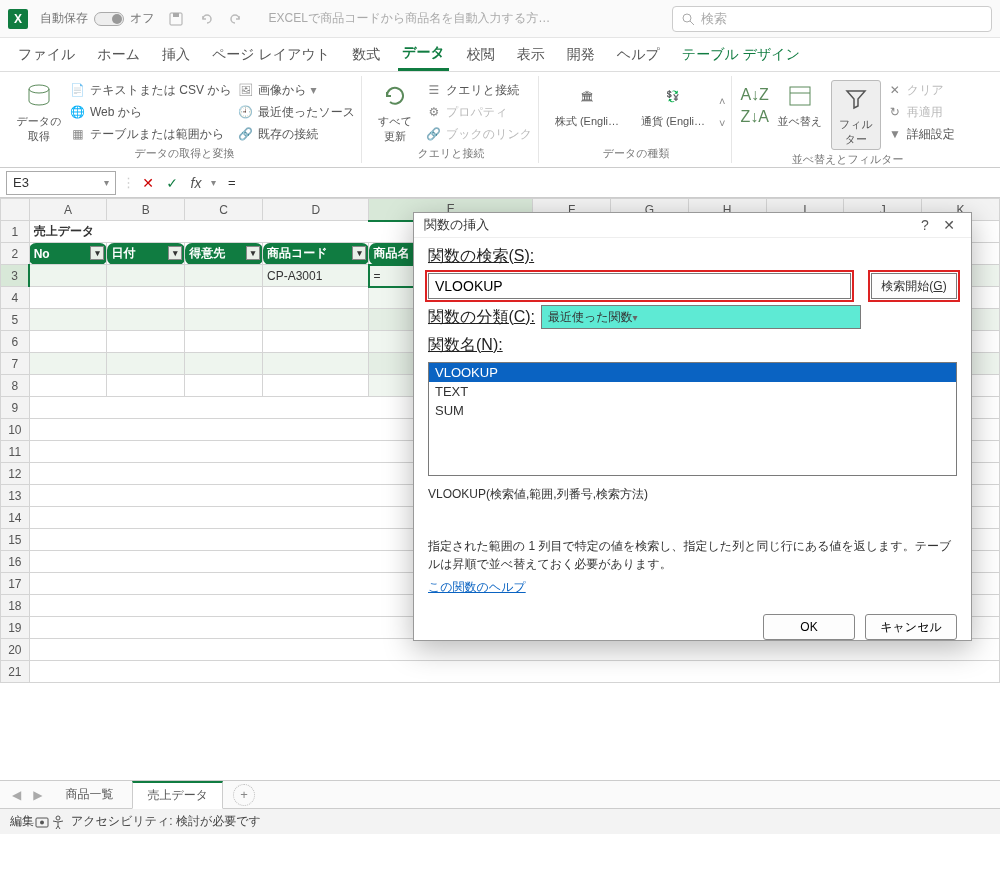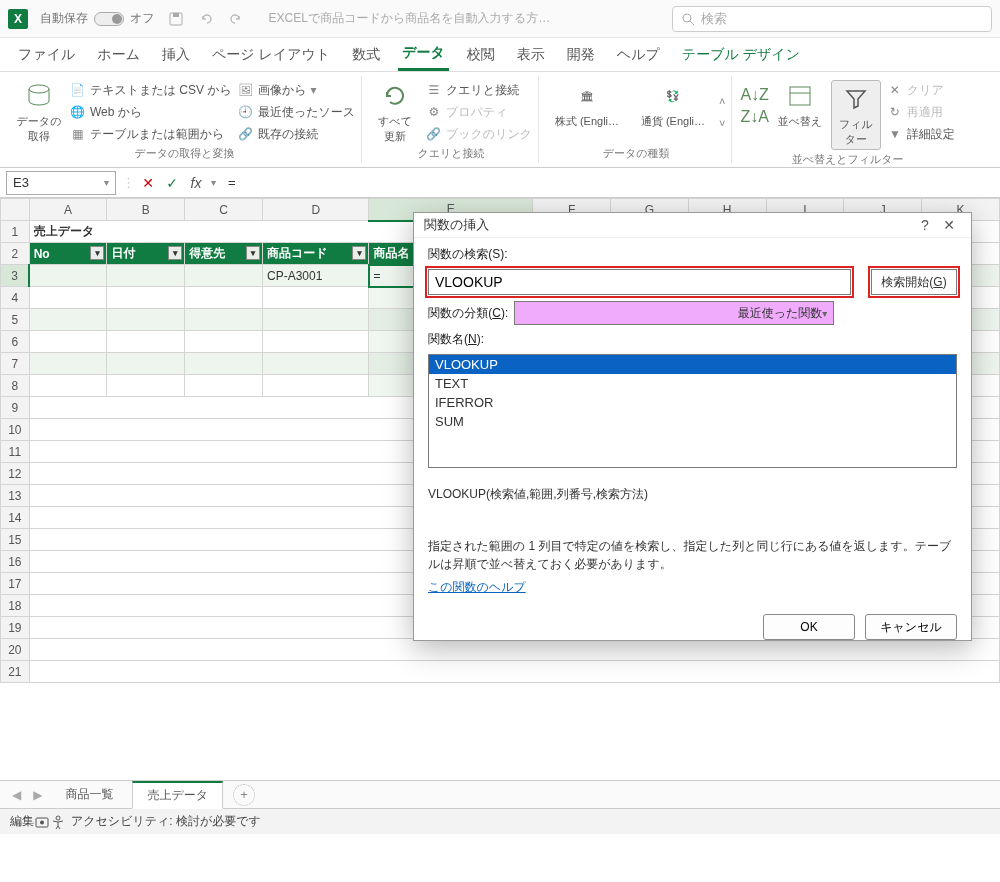--- a/index.html
+++ b/index.html
@@ -35,41 +35,41 @@
   .fb-icon.fx{font-style:italic;color:#555;}
   .fb-input{flex:1;padding:0 8px;font-size:13px;color:#333;}
   .sheet-area{position:relative;height:582px;overflow:hidden;background:#fff;}
   table.sheet{border-collapse:collapse;table-layout:fixed;width:100%;}
   table.sheet th,table.sheet td{border:1px solid #d4d4d4;height:22px;font-size:12px;padding:0 4px;overflow:hidden;white-space:nowrap;}
   table.sheet th{background:#f3f3f3;font-weight:normal;color:#555;text-align:center;}
   th.col-h.sel{background:#d8e8d8;border-bottom:2px solid #107c41;}
   th.row-h{width:28px;text-align:center;}
   th.row-h.sel{background:#d8e8d8;border-right:2px solid #107c41;}
   .title-cell{font-size:18px;font-weight:bold;background:#fff;border:1px solid #d4d4d4;}
-  .table-header td{background:#107c41;color:#fff;font-weight:bold;position:relative;padding-right:16px;}
+  .table-header td{background:#107c41;color:#fff;font-weight:bold;position:relative;padding-right:16px;border-radius:7px;}
   .table-header td .dd{position:absolute;right:2px;top:3px;width:14px;height:14px;background:#e9efe8;border:1px solid #888;display:flex;align-items:center;justify-content:center;color:#333;font-size:9px;}
   tr.band td{background:#eef5ee;}
   td.active-cell{outline:2px solid #107c41;outline-offset:-1px;background:#fff;}
   td.sel-col{background:#f0f6f0;}
   tr.band td.sel-col{background:#e4eee4;}
   .dialog{position:absolute;left:413px;top:14px;width:559px;height:429px;background:#fff;border:1px solid #999;box-shadow:0 8px 28px rgba(0,0,0,.28);display:flex;flex-direction:column;font-size:12px;}
   .dlg-title{height:30px;display:flex;align-items:center;padding:0 10px;border-bottom:1px solid #eee;}
   .dlg-title span{flex:1;font-size:13px;}
   .dlg-close,.dlg-help{width:24px;height:24px;display:flex;align-items:center;justify-content:center;color:#555;cursor:pointer;font-size:14px;}
   .dlg-body{padding:8px 14px;display:flex;flex-direction:column;gap:6px;flex:1;}
-  .lbl{font-size:12px;color:#222;}
+  .lbl{font-size:16px;color:#222;text-decoration:underline;}
   .search-row{display:flex;gap:8px;align-items:stretch;}
   .search-input{flex:1;border:1px solid #7a7a7a;outline:2px solid #d22;outline-offset:1px;padding:4px 6px;font-size:14px;}
   .search-btn{width:86px;border:1px solid #7a7a7a;outline:2px solid #d22;outline-offset:1px;background:#fdfdfd;display:flex;align-items:center;justify-content:center;cursor:pointer;font-size:12px;margin-left:12px;}
   .cat-row{display:flex;align-items:center;gap:6px;}
-  .cat-select{flex:1;height:24px;border:1px solid #7a7a7a;background:#f0abfc;padding:0 6px;display:flex;align-items:center;justify-content:flex-end;font-size:12px;max-width:320px;}
+  .cat-select{flex:1;height:24px;border:1px solid #7a7a7a;background:#5eead4;padding:0 6px;display:flex;align-items:center;justify-content:flex-start;font-size:12px;max-width:320px;}
   .func-list{border:1px solid #7a7a7a;height:114px;overflow-y:scroll;background:#fff;}
   .func-item{padding:2px 6px;font-size:13px;}
   .func-item.sel{background:#0a63c2;color:#fff;}
-  .sig{font-size:12px;margin-top:12px;}
+  .sig{font-size:12px;margin-top:4px;}
   .desc{font-size:12px;color:#333;line-height:1.5;margin-top:28px;}
   .help-link{color:#0a63c2;text-decoration:underline;cursor:pointer;margin-top:auto;font-size:12px;}
   .dlg-buttons{display:flex;gap:10px;justify-content:flex-end;padding:10px 14px;}
   .dlg-btn{width:92px;height:26px;border:1px solid #888;background:#fdfdfd;border-radius:3px;cursor:pointer;font-size:12px;}
   .sheet-tabs{height:28px;border-top:1px solid #ccc;display:flex;align-items:center;padding:0 8px;gap:4px;background:#fafafa;}
   .nav-arrow{color:#aaa;padding:0 4px;cursor:pointer;font-size:12px;}
   .sheet-tab{padding:4px 14px;font-size:12px;border:1px solid transparent;cursor:pointer;color:#555;}
   .sheet-tab.active{background:#fff;border:1px solid #ccc;border-bottom-color:#fff;border-top:2px solid #107c41;}
   .add-sheet{width:22px;height:22px;border:1px dotted #bbb;border-radius:50%;display:flex;align-items:center;justify-content:center;color:#888;cursor:pointer;margin-left:6px;}
   .statusbar{height:26px;background:#f3f3f3;border-top:1px solid #ccc;display:flex;align-items:center;padding:0 10px;font-size:12px;color:#444;}
@@ -490,21 +490,20 @@
         <span class="lbl">関数の分類(<span class="u">C</span>):</span>
         <div class="cat-select">
           <span>最近使った関数</span>
           <span style="font-size:10px;color:#666">▾</span>
         </div>
       </div>
       <div class="lbl">関数名(<span class="u">N</span>):</div>
       <div class="func-list">
         <div class="func-item sel">VLOOKUP</div>
         <div class="func-item">TEXT</div>
-        <div class="func-item">IFERROR</div>
         <div class="func-item">SUM</div>
 
       </div>
       <div class="sig">VLOOKUP(検索値,範囲,列番号,検索方法)</div>
       <div class="desc">指定された範囲の 1 列目で特定の値を検索し、指定した列と同じ行にある値を返します。テーブルは昇順で並べ替えておく必要があります。</div>
       <a class="help-link">この関数のヘルプ</a>
     </div>
     <div class="dlg-buttons">
       <button class="dlg-btn">OK</button>
       <button class="dlg-btn">キャンセル</button>

